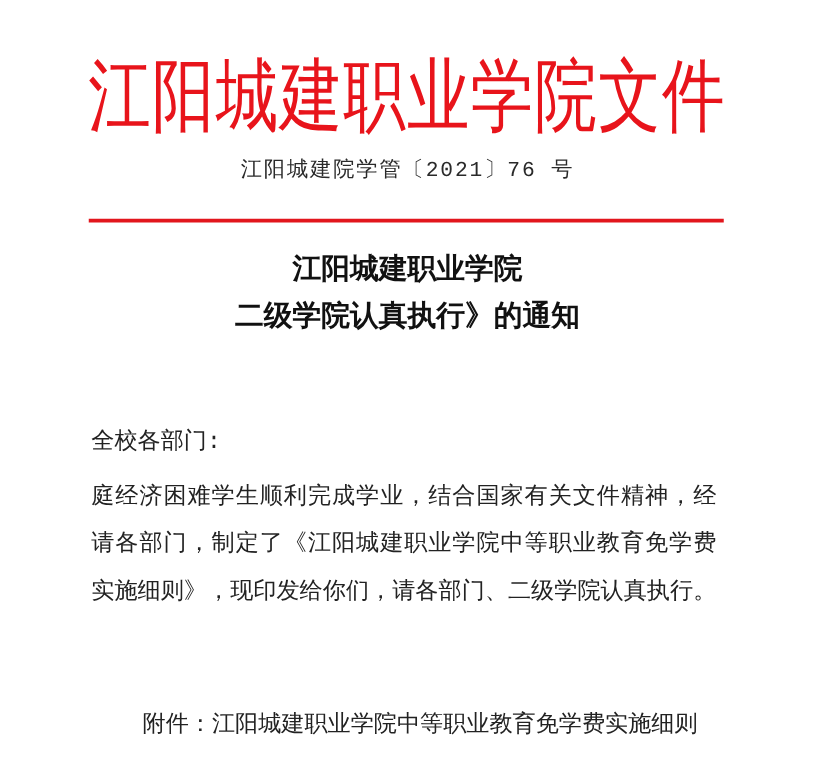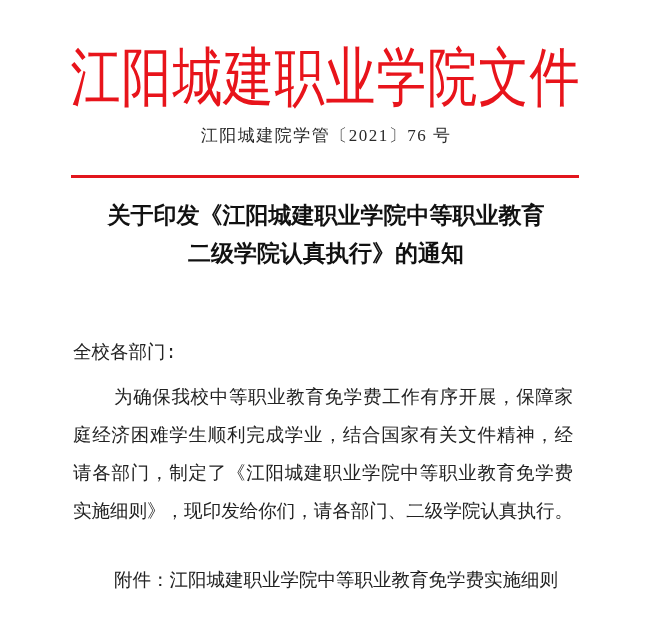--- a/index.html
+++ b/index.html
@@ -10,21 +10,21 @@
     display: flex; justify-content: space-between; align-items: center;
   }
   .doc-header span {
     font-family: "DejaVu Serif", "Liberation Serif", serif;
     font-size: 50px; line-height: 78px; color: #e8141b;
     transform: scaleY(1.28); display: inline-block; width: 51px; text-align: center;
   }
   .doc-number {
     position: absolute; left: 0; width: 652px; top: 124px; text-align: center;
     font-size: 17px; letter-spacing: 1.5px; color: #2a2a2a;
-    font-family: Liberation Serif, serif;
+    font-family: Liberation Mono, monospace;
   }
   .red-rule {
     position: absolute; left: 71px; top: 175px; width: 508px; height: 3px;
     background: #e2161d;
   }
   .notice-title {
     position: absolute; left: 0; width: 652px; top: 196px; text-align: center;
     font-weight: bold; font-size: 23px; line-height: 38px; color: #111;
     font-family: "DejaVu Serif", "Liberation Serif", serif;
   }
@@ -60,26 +60,25 @@
   <span>院</span>
   <span>文</span>
   <span>件</span>
 </div>
 
 <div class="doc-number">江阳城建院学管〔2021〕76 号</div>
 
 <div class="red-rule"></div>
 
 <div class="notice-title">
-  <div>关于印发《江阳城建职业学院中等职业教育</div>
+  <div>江阳城建职业学院</div>
   <div>二级学院认真执行》的通知</div>
 </div>
 
 <div class="salutation">全校各部门:</div>
 
 <div class="body-lines">
-  <div class="first">为确保我校中等职业教育免学费工作有序开展，保障家</div>
   <div>庭经济困难学生顺利完成学业，结合国家有关文件精神，经</div>
   <div>请各部门，制定了《江阳城建职业学院中等职业教育免学费</div>
   <div>实施细则》，现印发给你们，请各部门、二级学院认真执行。</div>
 </div>
 
 <div class="attachment">附件：江阳城建职业学院中等职业教育免学费实施细则</div>
 
 </body></html>

